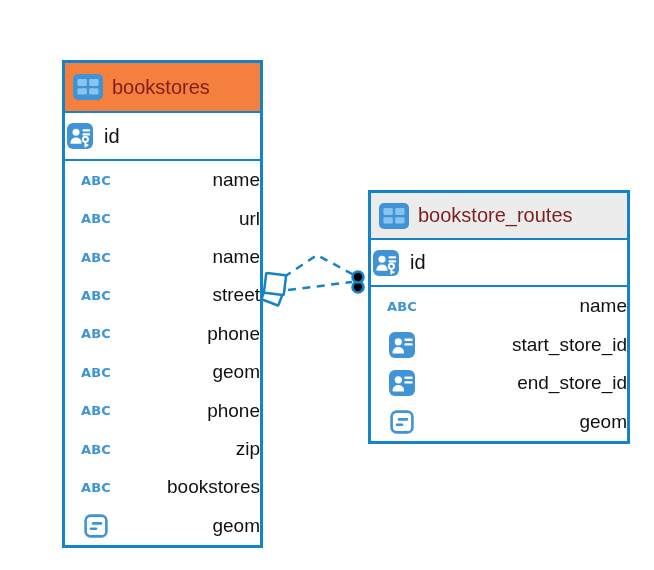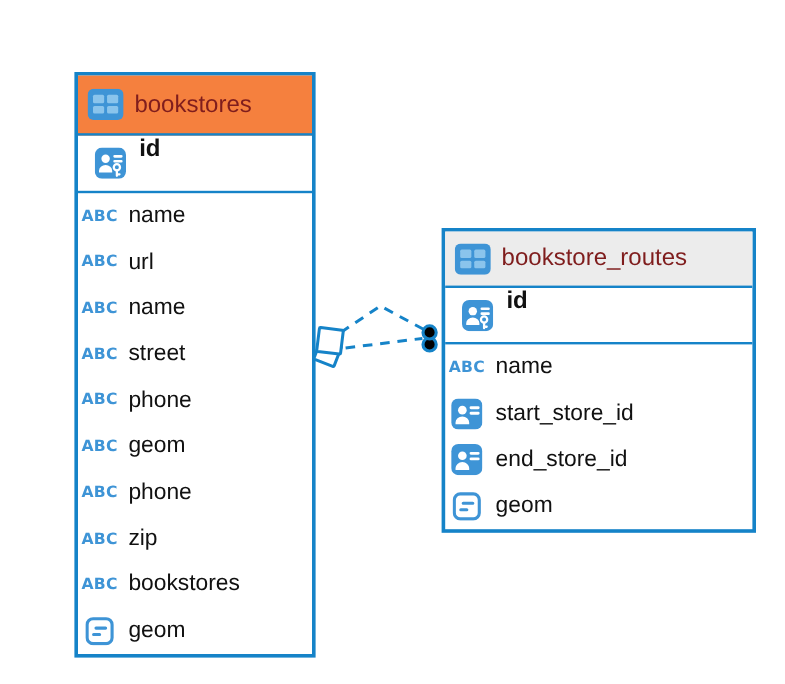--- a/index.html
+++ b/index.html
@@ -11,25 +11,25 @@
   .connectors{position:absolute;left:0;top:0;pointer-events:none;}
   .erd-table{
     position:absolute;background:#fff;border:3px solid #1583C8;
     box-sizing:border-box;display:flex;flex-direction:column;
   }
   .thead{
     flex:none;display:flex;align-items:center;gap:9px;padding-left:8px;
     border-bottom:2px solid #1583C8;font-size:20px;color:#7f1d1d;
   }
   .pk-row{
-    flex:none;display:flex;gap:9px;padding-left:12px;
-    border-bottom:2px solid #1583C8;font-weight:bold;font-size:20px;
+    flex:none;display:flex;align-items:center;gap:9px;padding-left:0;
+    border-bottom:2px solid #1583C8;font-weight:normal;font-size:20px;
   }
   .fields{flex:1;display:flex;flex-direction:column;}
-  .col-row{flex:1;display:flex;align-items:center;gap:9px;padding-left:3px;font-size:19px;}
+  .col-row{flex:1;display:flex;align-items:center;gap:9px;padding-left:16px;font-size:19px;justify-content:space-between;}
   .col-icon{width:30px;flex:none;display:flex;justify-content:center;align-items:center;}
   .abc{
     color:#3E94D6;font-weight:bold;font-size:13px;letter-spacing:0.2px;
     font-family:"DejaVu Sans",sans-serif;
   }
   
   .t1{left:62px;top:60px;width:201px;height:488px;}
   .t1 .thead{height:48px;}
   .t1 .pk-row{height:46px;}
   

